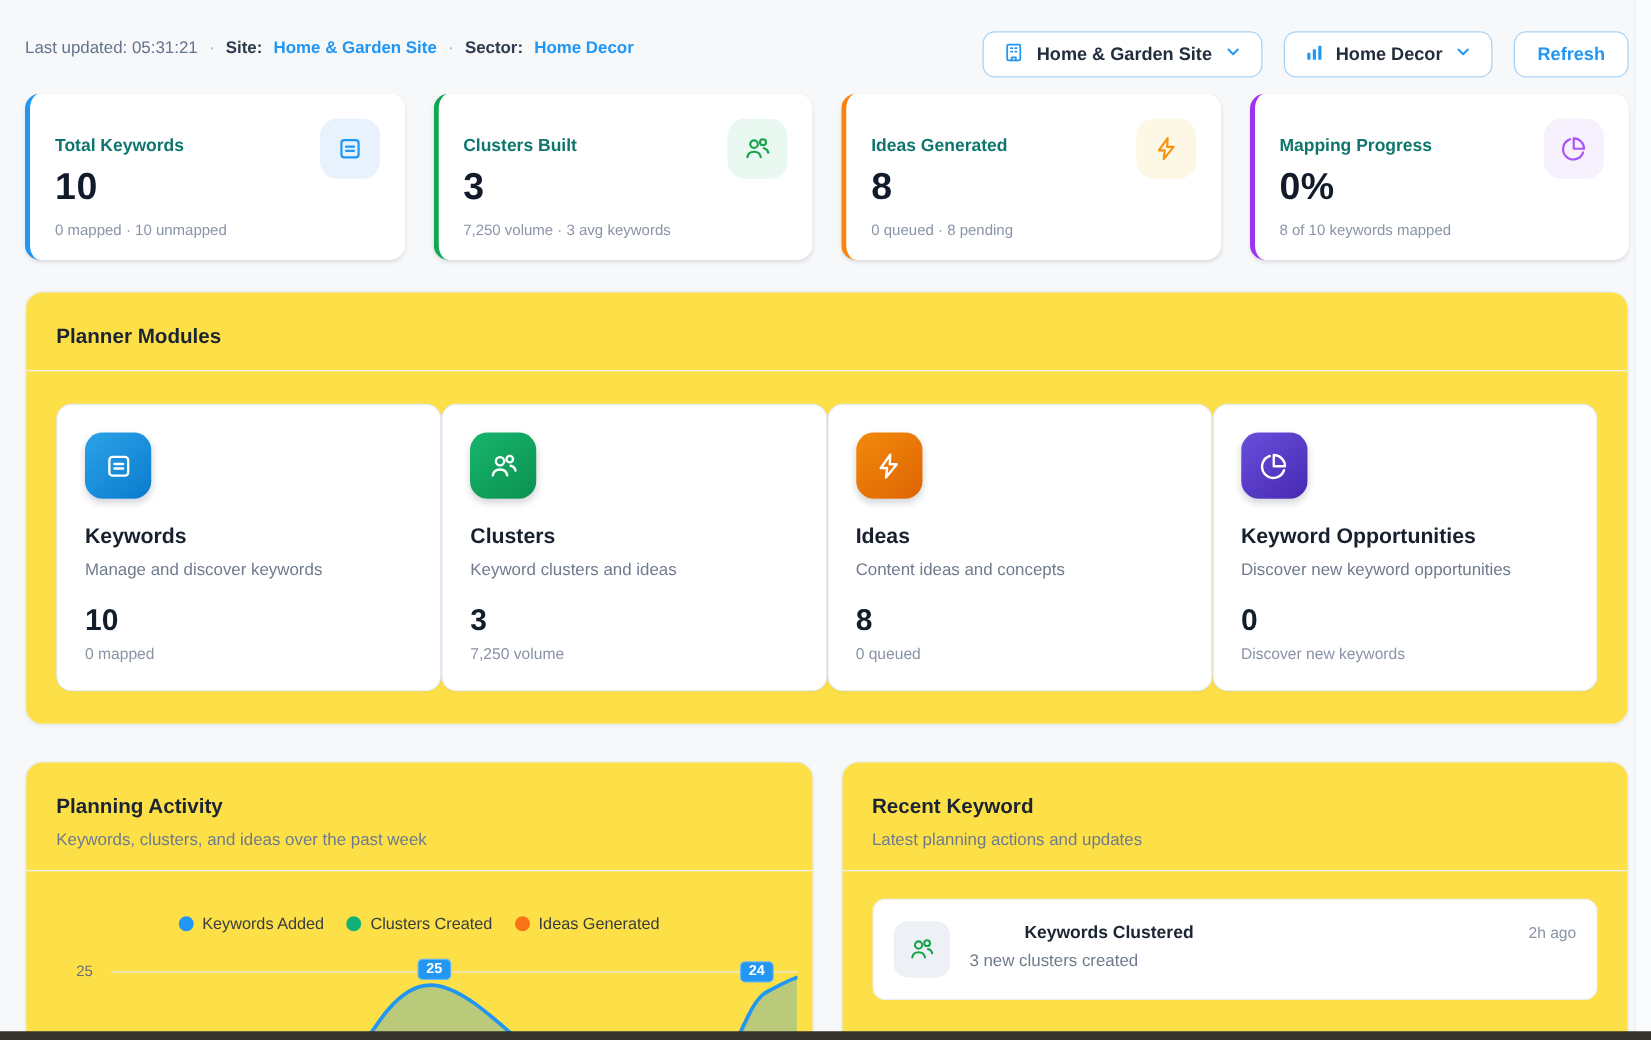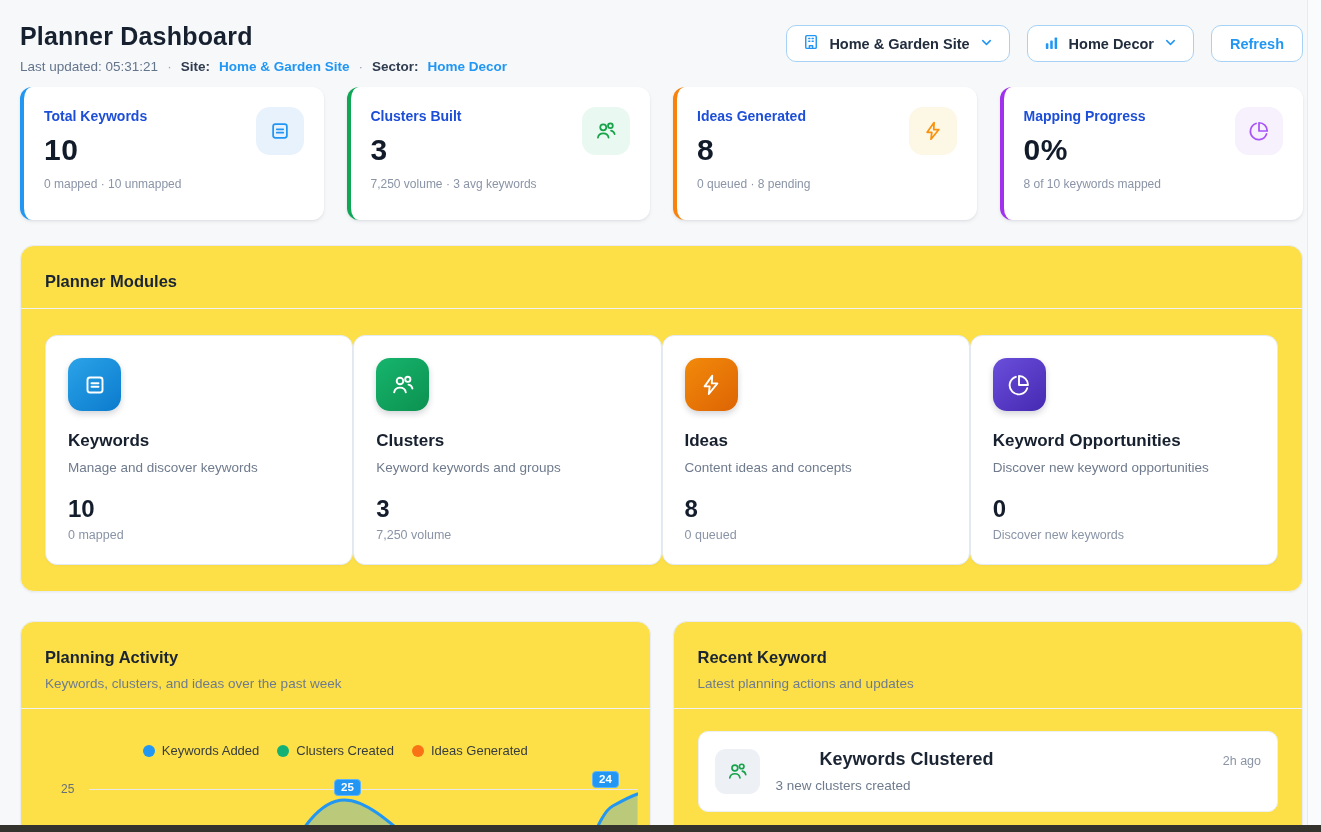--- a/index.html
+++ b/index.html
@@ -21,21 +21,21 @@
   .btn .btn-label { color:#222d3d; }
   .btn.refresh { color:#2196f3; padding:0 18px; }
   .btn svg { flex:none; }
 
   
   .stats { display:grid; grid-template-columns:repeat(4,1fr); gap:23px; margin-top:13px; }
   .stat { position:relative; background:#fff; border-radius:12px; height:133px; padding:21px 20px;
     border-left:4px solid #000; box-shadow:0 1px 2px rgba(15,23,42,.05),0 2px 4px rgba(15,23,42,.06); cursor:pointer;}
   .stat.a-blue{border-color:#2196f3} .stat.a-green{border-color:#0fa756}
   .stat.a-orange{border-color:#f9820d} .stat.a-purple{border-color:#a032ee}
-  .stat .s-label { font-size:14px; font-weight:600; color:#1d4ed8; }
+  .stat .s-label { font-size:14px; font-weight:600; color:#0f766e;margin-top:12px; }
   .stat .s-value { font-size:30px; font-weight:800; color:#121b2a; margin-top:9px; letter-spacing:.5px; }
   .stat .s-sub { font-size:12px; font-weight:500; color:#8a94a6; margin-top:10px; }
   .chip { position:absolute; top:20px; right:20px; width:48px; height:48px; border-radius:14px;
     display:flex; align-items:center; justify-content:center; }
   .chip svg { width:22px; height:22px; }
   .chip-blue{background:#e8f2fd; color:#2196f3} .chip-green{background:#e9f8f0; color:#16a34a}
   .chip-amber{background:#fdf7e6; color:#f9920d} .chip-purple{background:#f7f0fd; color:#a855f7}
 
   
   .panel { background:#fde047; border:1px solid #e9edf3; border-radius:14px; margin-top:25px;
@@ -70,47 +70,46 @@
     font-size:13px; color:#373d3f; }
   .legend-item { display:flex; align-items:center; gap:7px; cursor:pointer; }
   .legend-dot { width:12px; height:12px; border-radius:50%; }
   .chart-area { position:relative; margin:9px 12px 0 68px; height:120px; }
   .y-tick { position:absolute; left:-28px; top:15px; font-size:12px; color:#686f76; }
   .gridline { position:absolute; left:0; right:0; top:22px; height:1px; background:#e8e8e8; }
   .plot { position:absolute; left:0; top:0; width:100%; height:100%; }
   .point-badge { position:absolute; background:#2196f3; border:1px solid #64b5f6; color:#fff;
     font-size:11.5px; font-weight:700; padding:1px 6px 2px; border-radius:4px; }
   .badge-25 { left:245px; top:12px; }
-  .badge-24 { left:503px; top:4px;text-align:right; }
+  .badge-24 { left:503px; top:14px;text-align:right; }
 
   
   .activity-item { margin:22px 24px; border:1px solid #ecf0f5; border-radius:10px; padding:17px 16px;
     display:flex; gap:16px; align-items:flex-start; background:#fff; cursor:pointer; }
   .act-chip { width:45px; height:45px; border-radius:11px; background:#edf0f5; color:#16a34a;
     display:flex; align-items:center; justify-content:center; flex:none; }
   .act-chip svg { width:21px; height:21px; }
   .act-body { flex:1; }
   .act-top { display:flex; justify-content:space-between; align-items:baseline; }
-  .act-title { font-size:18px; font-weight:800; color:#1a2433;padding-left:44px; }
+  .act-title { font-size:14px; font-weight:800; color:#1a2433;padding-left:44px; }
   .act-time { font-size:12.5px; color:#8a94a6; font-weight:500; }
   .act-desc { font-size:13.5px; color:#6f7b8d; margin-top:8px; font-weight:500; }
 
   
   .scroll-track { position:fixed; top:0; right:0; width:14px; height:832px; background:#fafbfc;
     border-left:1px solid #e8eaee; }
   .bottom-bar { position:fixed; left:0; right:0; bottom:0; height:7px; background:#34332e; z-index:60; }
 </style>
 </head>
 <body>
 
 <div class="page">
 
   <div class="top-row">
     <div>
-      <div class="page-title">Planner Dashboard</div>
       <div class="meta">
         <span>Last updated: 05:31:21</span>
         <span class="dot">·</span>
         <span class="lbl">Site:</span>
         <span class="link">Home &amp; Garden Site</span>
         <span class="dot">·</span>
         <span class="lbl">Sector:</span>
         <span class="link">Home Decor</span>
       </div>
     </div>
@@ -220,21 +219,21 @@
       <div class="module">
         <div class="sq sq-green">
           <svg viewBox="0 0 24 24" fill="none" stroke="currentColor" stroke-width="1.9" stroke-linecap="round" stroke-linejoin="round">
               <circle cx="9" cy="8" r="3.3"></circle>
               <path d="M3.2 19.3c.5-3.1 2.7-4.7 5.8-4.7s5.3 1.6 5.8 4.7"></path>
               <circle cx="16.8" cy="6.3" r="2.6"></circle>
               <path d="M17.5 11.6c2.2.4 3.5 1.8 3.9 3.9"></path>
             </svg>
         </div>
         <div class="m-title">Clusters</div>
-        <div class="m-desc">Keyword keywords and groups</div>
+        <div class="m-desc">Keyword clusters and ideas</div>
         <div class="m-value">3</div>
         <div class="m-sub">7,250 volume</div>
       </div>
 
       <div class="module">
         <div class="sq sq-orange">
           <svg viewBox="0 0 24 24" fill="none" stroke="currentColor" stroke-width="1.9" stroke-linejoin="round">
               <path d="M13.2 2.8 5.6 13.4h5.1L9.8 21l8.6-10.6h-5.6z"></path>
             </svg>
         </div>

